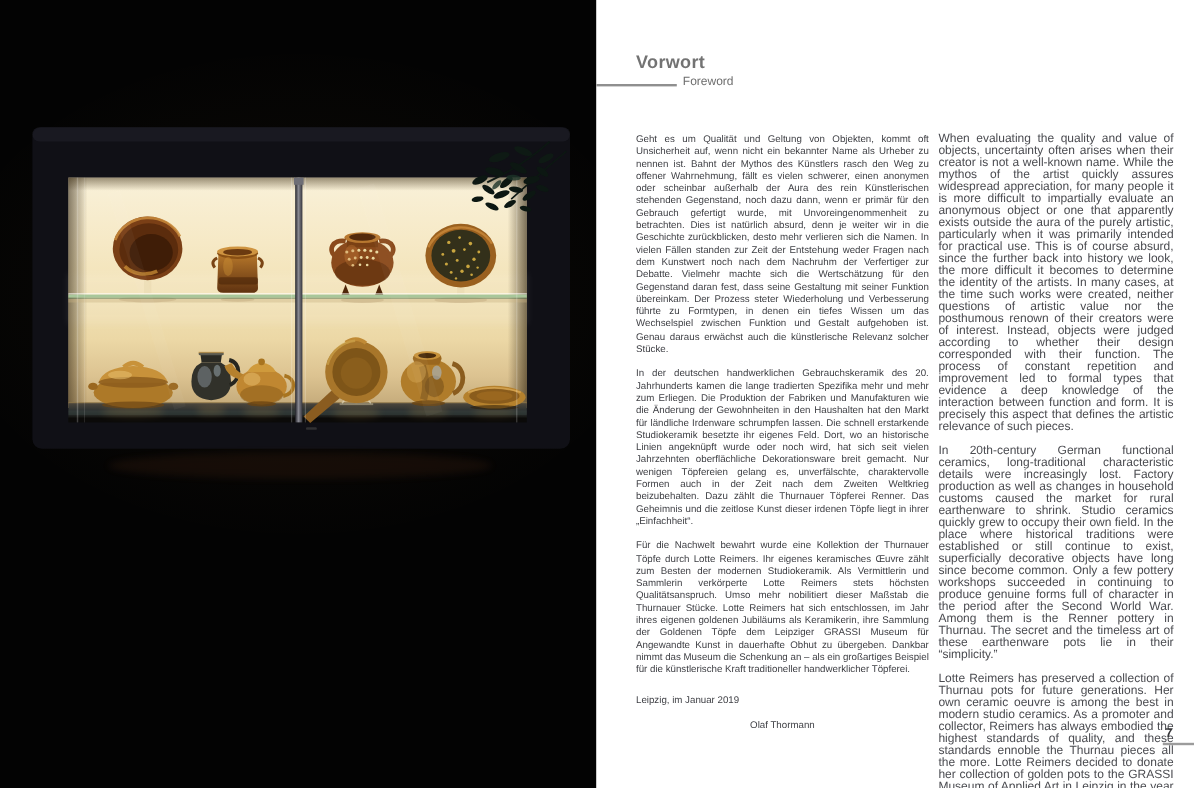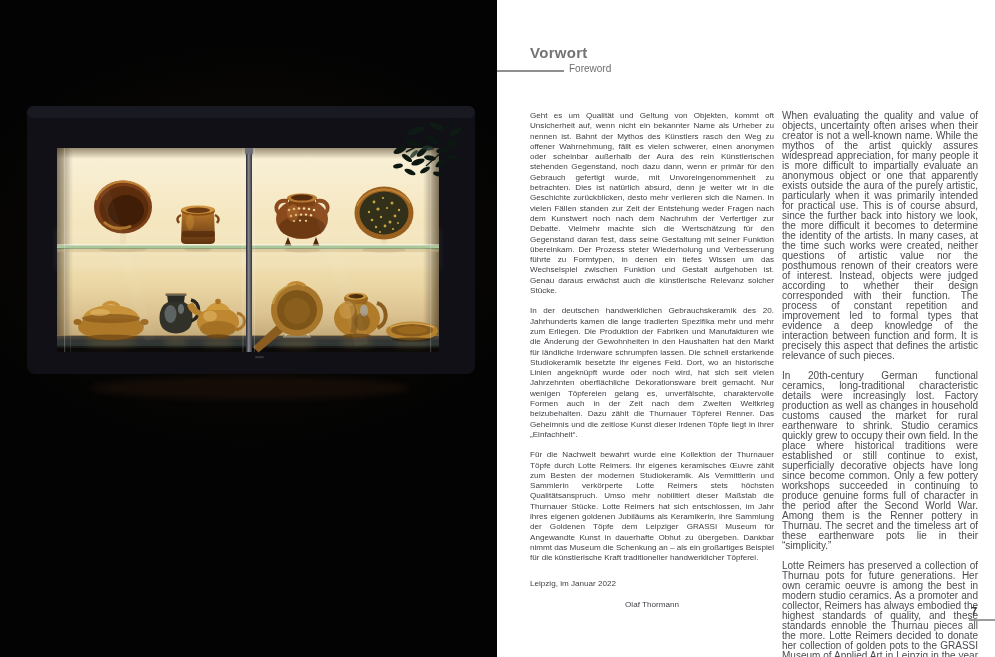--- a/index.html
+++ b/index.html
@@ -332,21 +332,21 @@
 
   <div class="text-page">
     <h1 class="page-title">Vorwort</h1>
     <div class="heading-rule"></div>
     <div class="page-subtitle">Foreword</div>
 
     <div class="col col-de" lang="de">
       <p>Geht es um Qualität und Geltung von Objekten, kommt oft Unsicherheit auf, wenn nicht ein bekannter Name als Urheber zu nennen ist. Bahnt der Mythos des Künstlers rasch den Weg zu offener Wahrnehmung, fällt es vielen schwerer, einen anonymen oder scheinbar außerhalb der Aura des rein Künstlerischen stehenden Gegenstand, noch dazu dann, wenn er primär für den Gebrauch gefertigt wurde, mit Unvoreingenommenheit zu betrachten. Dies ist natürlich absurd, denn je weiter wir in die Geschichte zurückblicken, desto mehr verlieren sich die Namen. In vielen Fällen standen zur Zeit der Entstehung weder Fragen nach dem Kunstwert noch nach dem Nachruhm der Verfertiger zur Debatte. Vielmehr machte sich die Wertschätzung für den Gegenstand daran fest, dass seine Gestaltung mit seiner Funktion übereinkam. Der Prozess steter Wiederholung und Verbesserung führte zu Formtypen, in denen ein tiefes Wissen um das Wechselspiel zwischen Funktion und Gestalt aufgehoben ist. Genau daraus erwächst auch die künstlerische Relevanz solcher Stücke.</p>
       <p>In der deutschen handwerklichen Gebrauchskeramik des 20. Jahrhunderts kamen die lange tradierten Spezifika mehr und mehr zum Erliegen. Die Produktion der Fabriken und Manufakturen wie die Änderung der Gewohnheiten in den Haushalten hat den Markt für ländliche Irdenware schrumpfen lassen. Die schnell erstarkende Studiokeramik besetzte ihr eigenes Feld. Dort, wo an historische Linien angeknüpft wurde oder noch wird, hat sich seit vielen Jahrzehnten oberflächliche Dekorationsware breit gemacht. Nur wenigen Töpfereien gelang es, unverfälschte, charaktervolle Formen auch in der Zeit nach dem Zweiten Weltkrieg beizubehalten. Dazu zählt die Thurnauer Töpferei Renner. Das Geheimnis und die zeitlose Kunst dieser irdenen Töpfe liegt in ihrer „Einfachheit“.</p>
       <p>Für die Nachwelt bewahrt wurde eine Kollektion der Thurnauer Töpfe durch Lotte Reimers. Ihr eigenes keramisches Œuvre zählt zum Besten der modernen Studiokeramik. Als Vermittlerin und Sammlerin verkörperte Lotte Reimers stets höchsten Qualitätsanspruch. Umso mehr nobilitiert dieser Maßstab die Thurnauer Stücke. Lotte Reimers hat sich entschlossen, im Jahr ihres eigenen goldenen Jubiläums als Keramikerin, ihre Sammlung der Goldenen Töpfe dem Leipziger GRASSI Museum für Angewandte Kunst in dauerhafte Obhut zu übergeben. Dankbar nimmt das Museum die Schenkung an – als ein großartiges Beispiel für die künstlerische Kraft traditioneller handwerklicher Töpferei.</p>
-      <p class="dateline">Leipzig, im Januar 2022</p>
+      <p class="dateline">Leipzig, im Januar 2019</p>
       <p class="signature">Olaf Thormann</p>
     </div>
 
     <div class="col col-en" lang="en">
       <p>When evaluating the quality and value of objects, uncertainty often arises when their creator is not a well-known name. While the mythos of the artist quickly assures widespread appreciation, for many people it is more difficult to impartially evaluate an anonymous object or one that apparently exists outside the aura of the purely artistic, particularly when it was primarily intended for practical use. This is of course absurd, since the further back into history we look, the more difficult it becomes to determine the identity of the artists. In many cases, at the time such works were created, neither questions of artistic value nor the posthumous renown of their creators were of interest. Instead, objects were judged according to whether their design corresponded with their function. The process of constant repetition and improvement led to formal types that evidence a deep knowledge of the interaction between function and form. It is precisely this aspect that defines the artistic relevance of such pieces.</p>
       <p>In 20th-century German functional ceramics, long-traditional characteristic details were increasingly lost. Factory production as well as changes in household customs caused the market for rural earthenware to shrink. Studio ceramics quickly grew to occupy their own field. In the place where historical traditions were established or still continue to exist, superficially decorative objects have long since become common. Only a few pottery workshops succeeded in continuing to produce genuine forms full of character in the period after the Second World War. Among them is the Renner pottery in Thurnau. The secret and the timeless art of these earthenware pots lie in their “simplicity.”</p>
       <p>Lotte Reimers has preserved a collection of Thurnau pots for future generations. Her own ceramic oeuvre is among the best in modern studio ceramics. As a promoter and collector, Reimers has always embodied the highest standards of quality, and these standards ennoble the Thurnau pieces all the more. Lotte Reimers decided to donate her collection of golden pots to the GRASSI Museum of Applied Art in Leipzig in the year of her own golden anniversary as a ceramicist. The museum is deeply grateful for this donation, which is a magnificent example of the artistic power of traditionally crafted pottery.</p>
       <p class="dateline">Leipzig, May 2015</p>
       <p class="signature">Olaf Thormann</p>
     </div>

